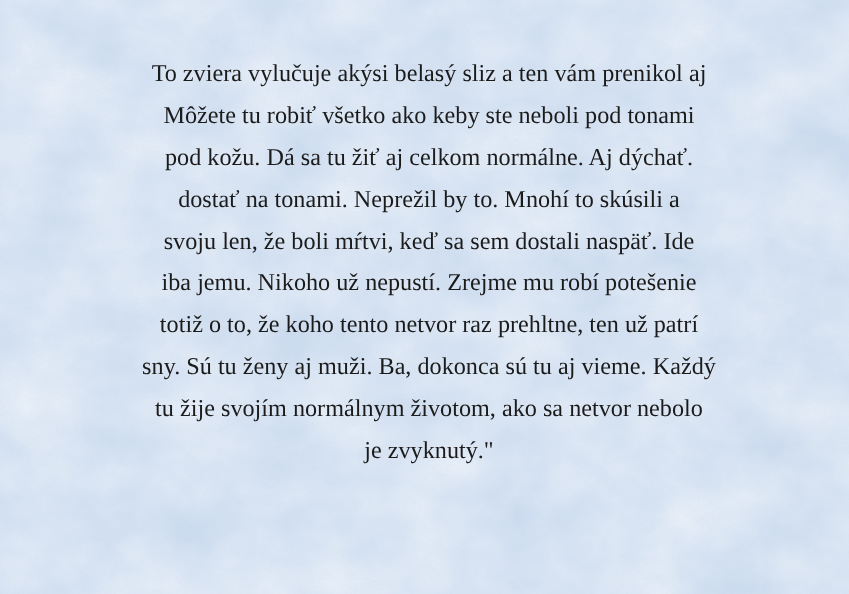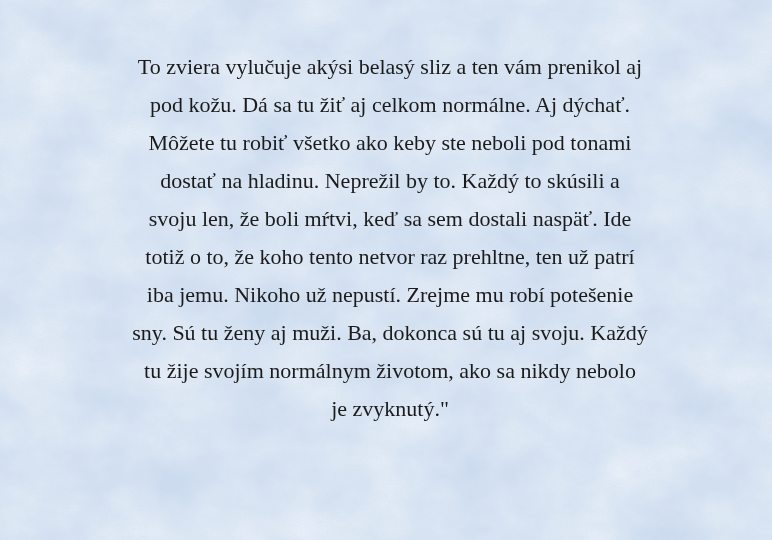--- a/index.html
+++ b/index.html
@@ -57,22 +57,22 @@
                 0.6 0 0 0 -0.12"></feColorMatrix>
     </filter>
   </defs>
   <rect width="772" height="540" fill="#cddcef"></rect>
   <rect width="772" height="540" filter="url(#mottle)" opacity="0.85"></rect>
   <rect width="772" height="540" filter="url(#grain)" opacity="0.45"></rect>
 </svg>
 
 <div class="text-block">
   <div class="text-line">To zviera vylučuje akýsi belasý sliz a ten vám prenikol aj</div>
+  <div class="text-line">Môžete tu robiť všetko ako keby ste neboli pod tonami</div>
   <div class="text-line">pod kožu. Dá sa tu žiť aj celkom normálne. Aj dýchať.</div>
-  <div class="text-line">Môžete tu robiť všetko ako keby ste neboli pod tonami</div>
-  <div class="text-line">dostať na hladinu. Neprežil by to. Každý to skúsili a</div>
+  <div class="text-line">dostať na tonami. Neprežil by to. Mnohí to skúsili a</div>
   <div class="text-line">svoju len, že boli mŕtvi, keď sa sem dostali naspäť. Ide</div>
+  <div class="text-line">iba jemu. Nikoho už nepustí. Zrejme mu robí potešenie</div>
   <div class="text-line">totiž o to, že koho tento netvor raz prehltne, ten už patrí</div>
-  <div class="text-line">iba jemu. Nikoho už nepustí. Zrejme mu robí potešenie</div>
-  <div class="text-line">sny. Sú tu ženy aj muži. Ba, dokonca sú tu aj svoju. Každý</div>
-  <div class="text-line">tu žije svojím normálnym životom, ako sa nikdy nebolo</div>
+  <div class="text-line">sny. Sú tu ženy aj muži. Ba, dokonca sú tu aj vieme. Každý</div>
+  <div class="text-line">tu žije svojím normálnym životom, ako sa netvor nebolo</div>
   <div class="text-line">je zvyknutý."</div>
 </div>
 
 </body></html>

